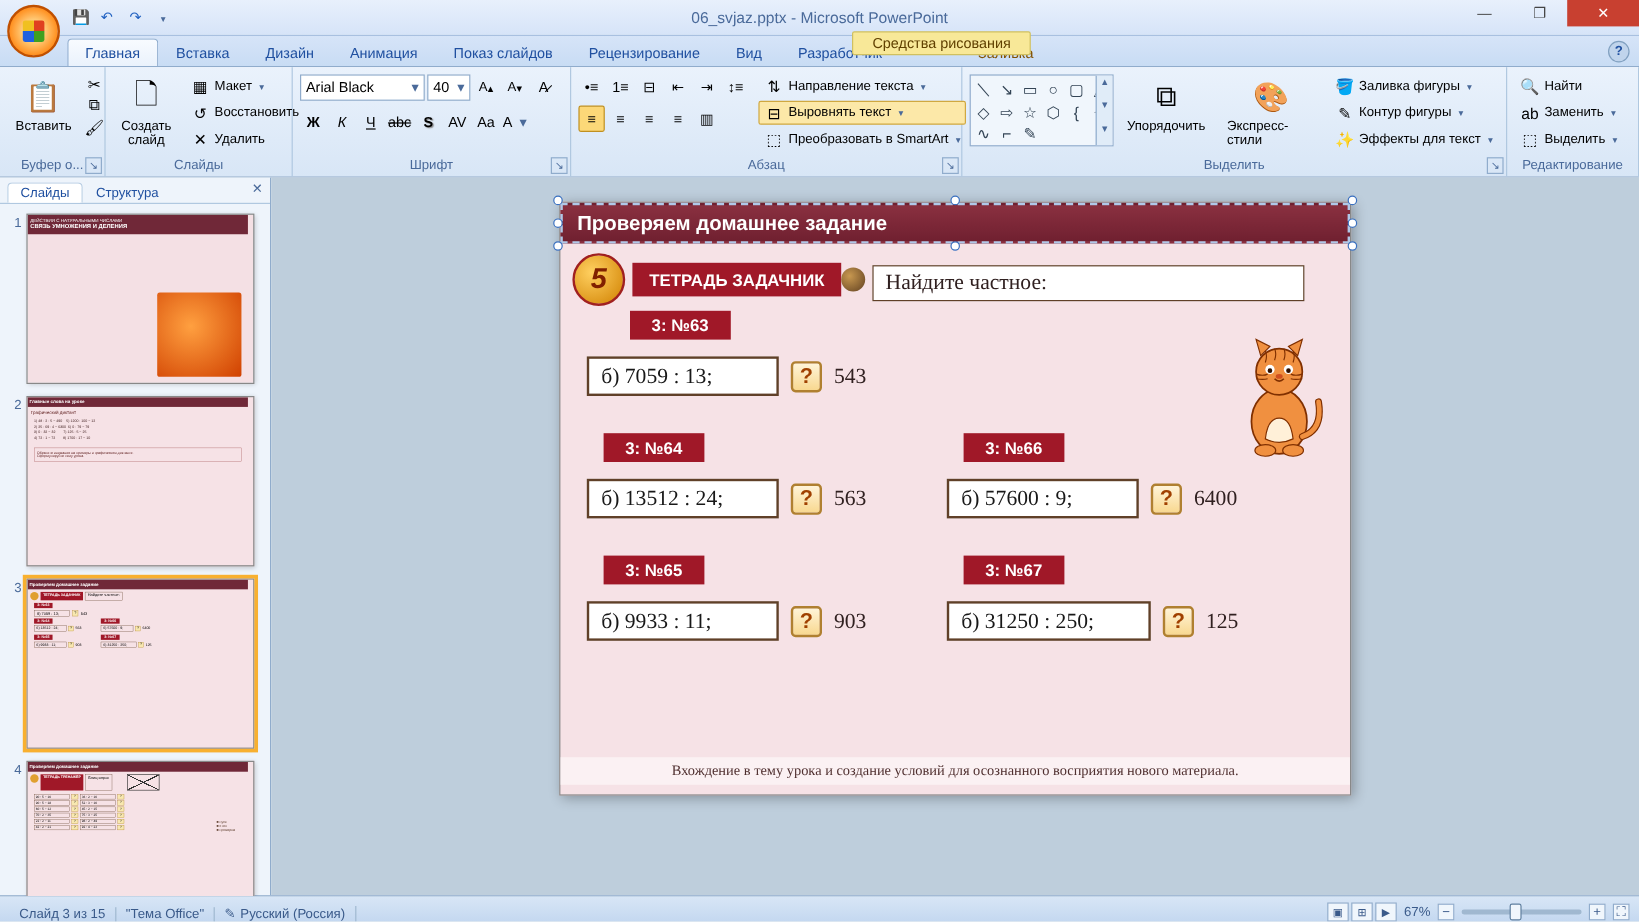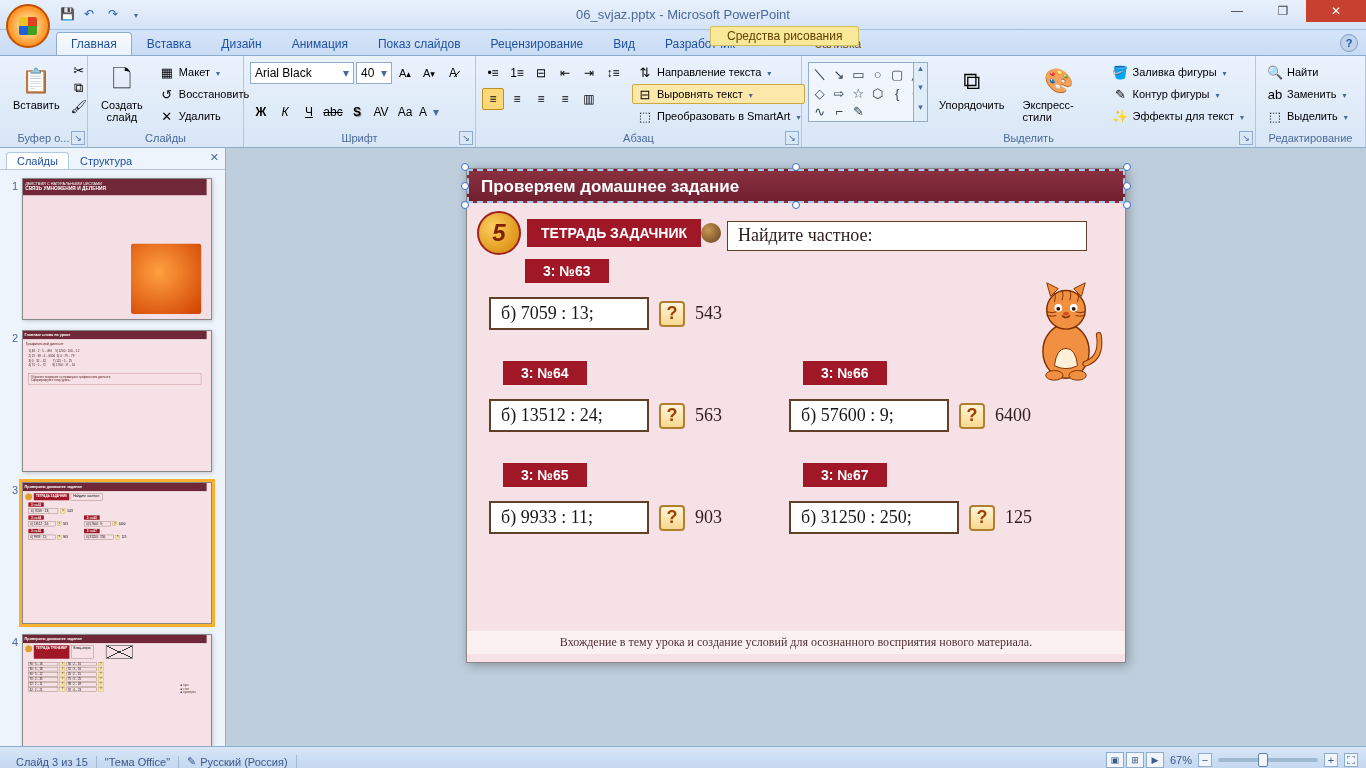--- a/index.html
+++ b/index.html
@@ -29,21 +29,21 @@
     .ribbon-group { border-right: 1px solid #b0c8e0; padding: 2px 6px 0 6px; display: flex; flex-direction: column; justify-content: space-between; min-width: 60px; position: relative; }
     .ribbon-group-label { text-align: center; font-size: 11px; color: #4a6a9a; padding: 2px 0; margin-top: auto; height: 18px; line-height: 14px; white-space: nowrap; overflow: hidden; text-overflow: ellipsis; }
     .ribbon-group-content { display: flex; gap: 4px; flex: 1; align-items: flex-start; padding-top: 4px; }
     .dialog-launcher { position: absolute; right: 2px; bottom: 2px; width: 14px; height: 14px; border: 1px solid #90accc; font-size: 9px; text-align: center; line-height: 12px; color: #4a6a9a; cursor: pointer; }
     .big-btn { display: flex; flex-direction: column; align-items: center; gap: 2px; padding: 2px 6px; cursor: pointer; border: 1px solid transparent; border-radius: 3px; }
     .big-icon { width: 32px; height: 32px; display: flex; align-items: center; justify-content: center; font-size: 24px; }
     .small-btn-col { display: flex; flex-direction: column; gap: 2px; }
     .small-btn { display: flex; align-items: center; gap: 4px; padding: 1px 4px; cursor: pointer; border: 1px solid transparent; border-radius: 2px; font-size: 11px; white-space: nowrap; }
     .small-btn.highlighted { background: #fce8a8; border-color: #d0a840; }
     .small-icon { width: 16px; height: 16px; display: inline-flex; align-items: center; justify-content: center; font-size: 13px; }
-    .font-row { display: flex; gap: 2px; margin-bottom: 13px; }
+    .font-row { display: flex; gap: 2px; margin-bottom: 3px; }
     .font-combo { height: 22px; border: 1px solid #90accc; background: #fff; padding: 0 4px; font-size: 12px; display: flex; align-items: center; justify-content: space-between; }
     .font-name { width: 104px; }
     .font-size { width: 36px; }
     .combo-arrow { color: #4a6a9a; margin-left: 4px; }
     .btn-row { display: flex; gap: 2px; }
     .toggle-btn { width: 22px; height: 22px; border: 1px solid transparent; display: flex; align-items: center; justify-content: center; cursor: pointer; border-radius: 2px; }
     .toggle-btn.active { background: #fcd878; border-color: #c09020; }
     .color-btn { display: flex; align-items: center; gap: 1px; }
     .color-swatch { width: 14px; height: 4px; display: block; }
 

